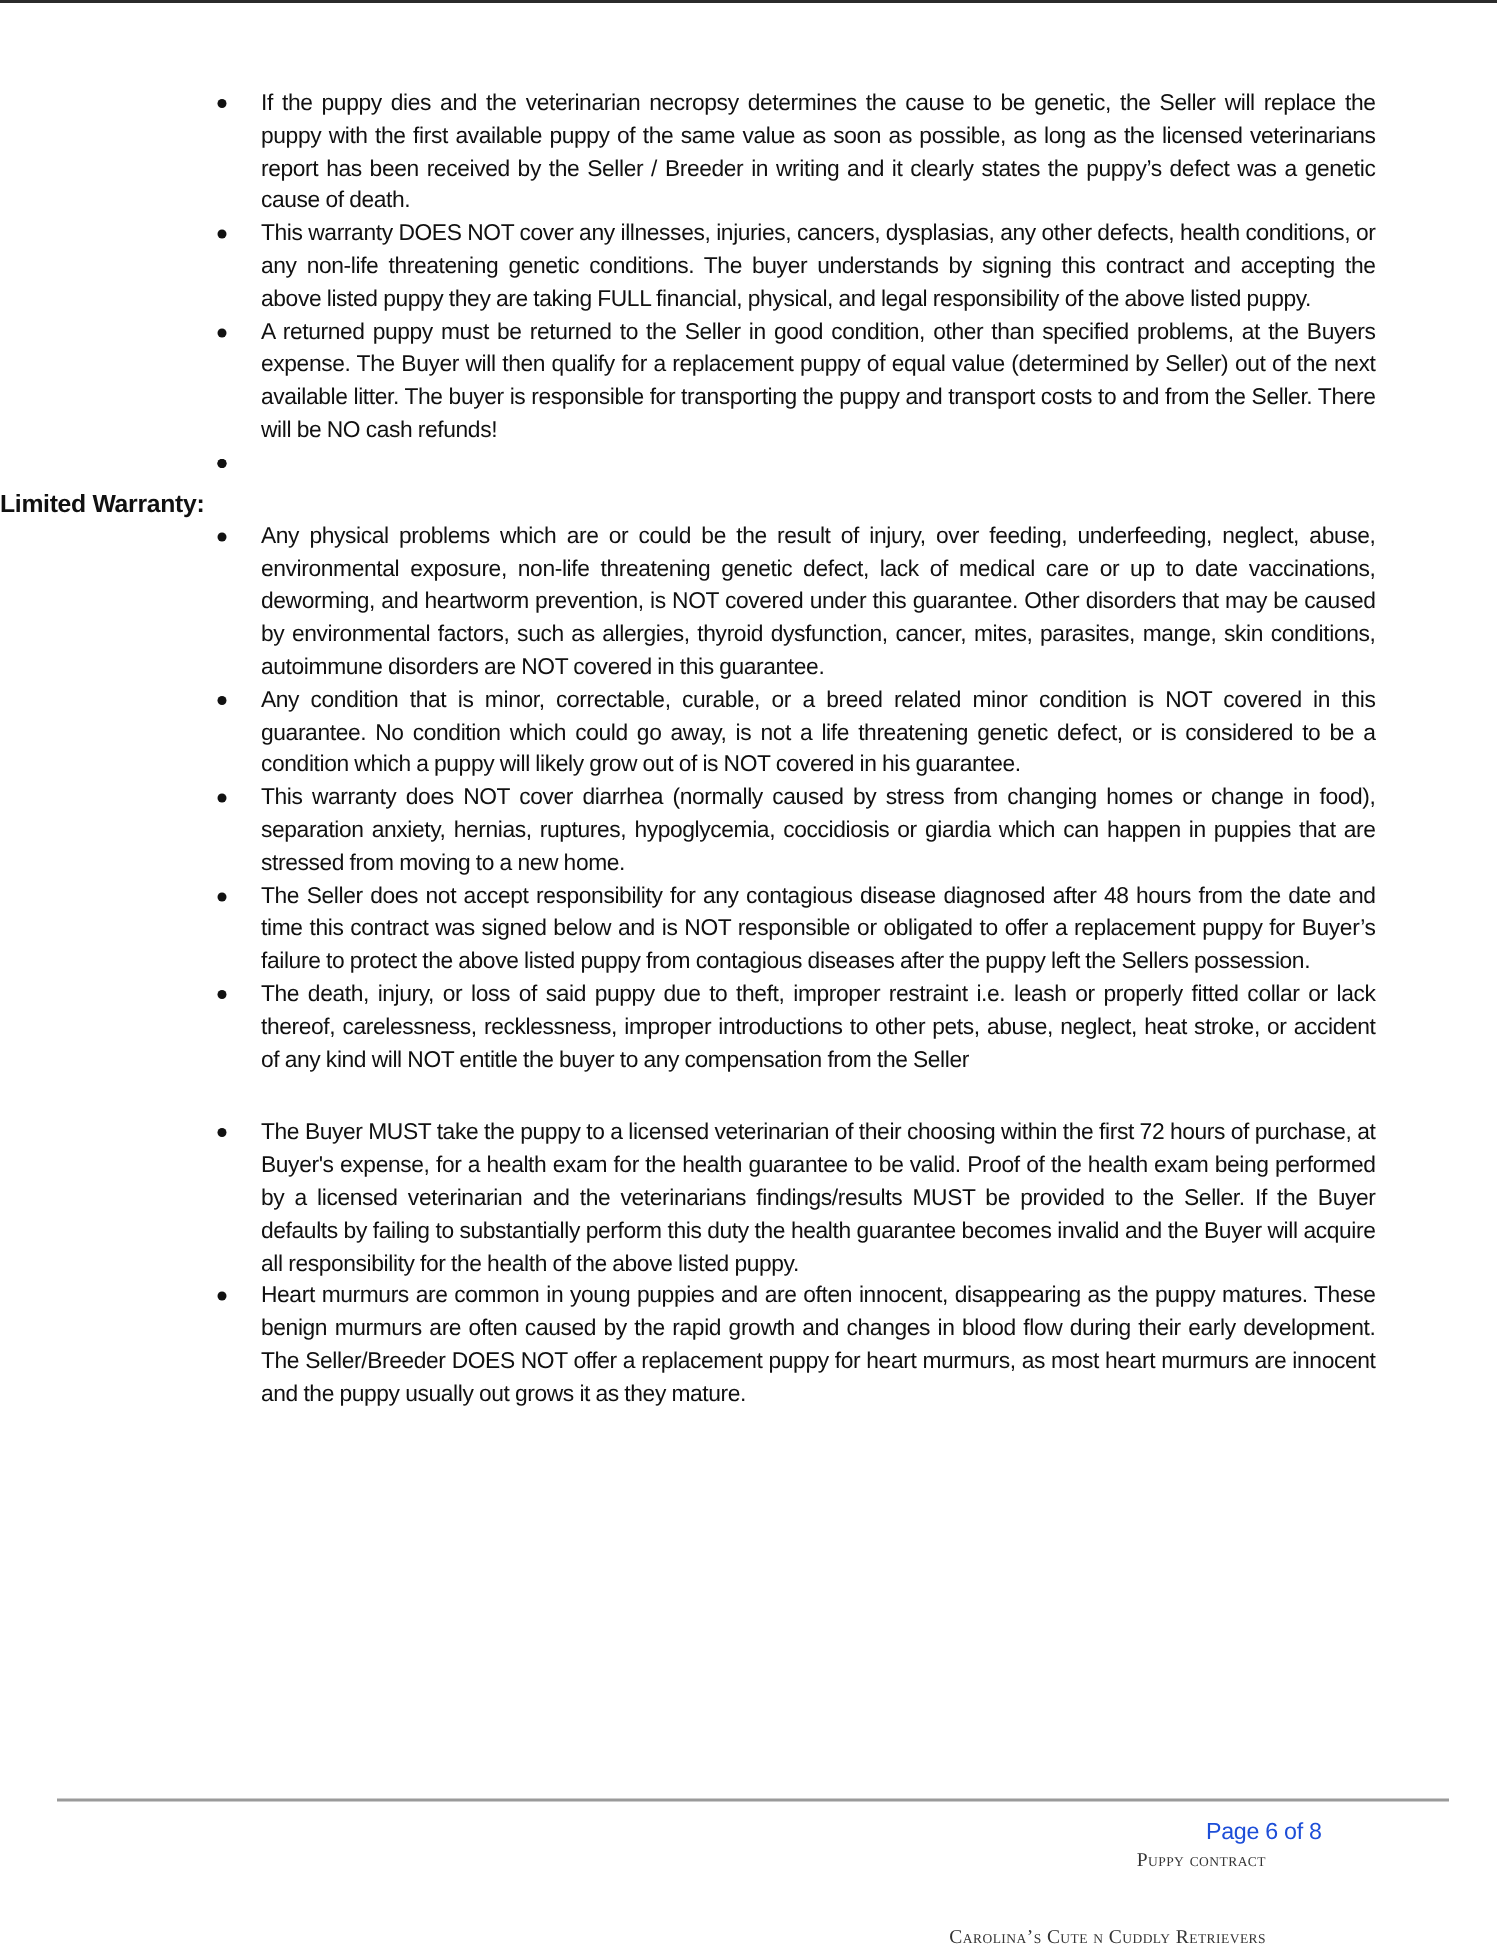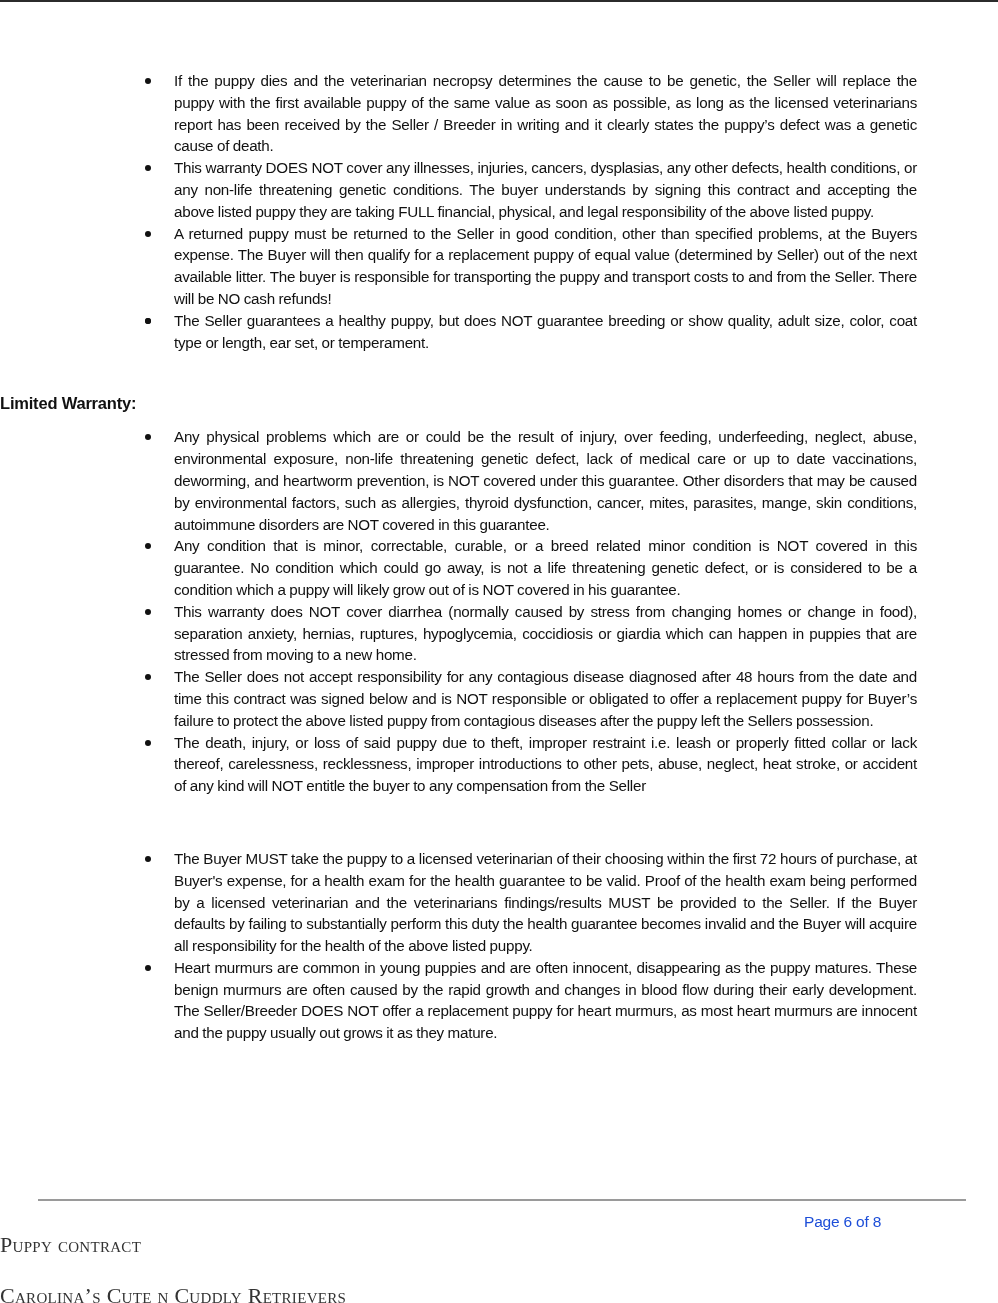--- a/index.html
+++ b/index.html
@@ -3,21 +3,21 @@
 <meta charset="utf-8">
 <style>
   html, body { margin: 0; padding: 0; background: #ffffff; }
   body {
     width: 998px; height: 1303px; position: relative; overflow: hidden;
     font-family: "Liberation Sans", sans-serif; color: #111111;
   }
   .topbar { position: absolute; left: 0; top: 0; width: 998px; height: 2px; background: #2b2b2b; }
   .content { position: absolute; left: 0; top: 58px; width: 998px; }
   ul.bullets {
-    list-style: none; margin: 12px; padding: 0;
+    list-style: none; margin: 0; padding: 0;
     margin-left: 174px; width: 743px;
   }
   ul.bullets li {
     position: relative;
     font-size: 15.2px; line-height: 21.8px;
     text-align: justify;
     letter-spacing: -0.25px;
     word-spacing: -0.3px;
   }
   ul.bullets li .dot {
@@ -25,40 +25,40 @@
     width: 6px; height: 6px; border-radius: 50%; background: #111111;
   }
   .section-heading {
     font-weight: bold; font-size: 16.5px; line-height: 22px;
     letter-spacing: -0.2px;
   }
   .gap-before-heading { height: 27px; }
   .footer-rule { position: absolute; left: 38px; top: 1199px; width: 928px; height: 2px; background: #9a9a9a; }
   .page-number { position: absolute; left: 804px; top: 1213px; font-size: 15.5px; color: #1d4ed8; letter-spacing: -0.2px; }
   .footer-title {
-    position: absolute; left: 0; width: 844px; text-align: left;
+    position: absolute; left: 0; width: 844px; text-align: right;
     font-family: "Liberation Serif", serif; font-variant: small-caps;
-    color: #333333; font-size: 22px; letter-spacing: 0.3px;
+    color: #333333; font-size: 13px; letter-spacing: 0.3px;
   }
   .footer-title.line1 { top: 1232px; }
   .footer-title.line2 { top: 1254px; margin-top: 29px; }
 </style>
 </head>
 <body>
 
 <div class="topbar"></div>
 
 <div class="content">
 
   <ul class="bullets">
     <li><span class="dot"></span><span>If the puppy dies and the veterinarian necropsy determines the cause to be genetic, the Seller will replace the puppy with the first available puppy of the same value as soon as possible, as long as the licensed veterinarians report has been received by the Seller / Breeder in writing and it clearly states the puppy’s defect was a genetic cause of death.</span></li>
     <li><span class="dot"></span><span>This warranty DOES NOT cover any illnesses, injuries, cancers, dysplasias, any other defects, health conditions, or any non-life threatening genetic conditions. The buyer understands by signing this contract and accepting the above listed puppy they are taking FULL financial, physical, and legal responsibility of the above listed puppy.</span></li>
     <li><span class="dot"></span><span>A returned puppy must be returned to the Seller in good condition, other than specified problems, at the Buyers expense. The Buyer will then qualify for a replacement puppy of equal value (determined by Seller) out of the next available litter. The buyer is responsible for transporting the puppy and transport costs to and from the Seller. There will be NO cash refunds!</span></li>
     <li><span class="dot"></span></li>
-    <li><span class="dot"></span><span>The Seller guarantees a healthy puppy, but does NOT guarantee breeding or show quality, adult size, color, coat type or length, ear set, or temperament.</span></li>
+    <li><span class="dot"></span></li>
   </ul>
 
   <div class="gap-before-heading"></div>
   <div class="section-heading">Limited Warranty:</div>
   <ul class="bullets">
     <li><span class="dot"></span><span>Any physical problems which are or could be the result of injury, over feeding, underfeeding, neglect, abuse, environmental exposure, non-life threatening genetic defect, lack of medical care or up to date vaccinations, deworming, and heartworm prevention, is NOT covered under this guarantee. Other disorders that may be caused by environmental factors, such as allergies, thyroid dysfunction, cancer, mites, parasites, mange, skin conditions, autoimmune disorders are NOT covered in this guarantee.</span></li>
     <li><span class="dot"></span><span>Any condition that is minor, correctable, curable, or a breed related minor condition is NOT covered in this guarantee. No condition which could go away, is not a life threatening genetic defect, or is considered to be a condition which a puppy will likely grow out of is NOT covered in his guarantee.</span></li>
     <li><span class="dot"></span><span>This warranty does NOT cover diarrhea (normally caused by stress from changing homes or change in food), separation anxiety,  hernias, ruptures, hypoglycemia, coccidiosis or giardia which can happen in puppies that are stressed from moving to a new home.</span></li>
     <li><span class="dot"></span><span>The Seller does not accept responsibility for any contagious disease diagnosed after 48 hours from the date and time this contract was signed below and is NOT responsible or obligated to offer a replacement puppy for Buyer’s failure to protect the above listed puppy from contagious diseases after the puppy left the Sellers possession.</span></li>
     <li><span class="dot"></span><span>The death, injury, or loss of said puppy due to theft, improper restraint i.e. leash or properly fitted collar or lack thereof, carelessness, recklessness, improper introductions to other pets, abuse, neglect, heat stroke, or accident of any kind will NOT entitle the buyer to any compensation from the Seller</span></li>

